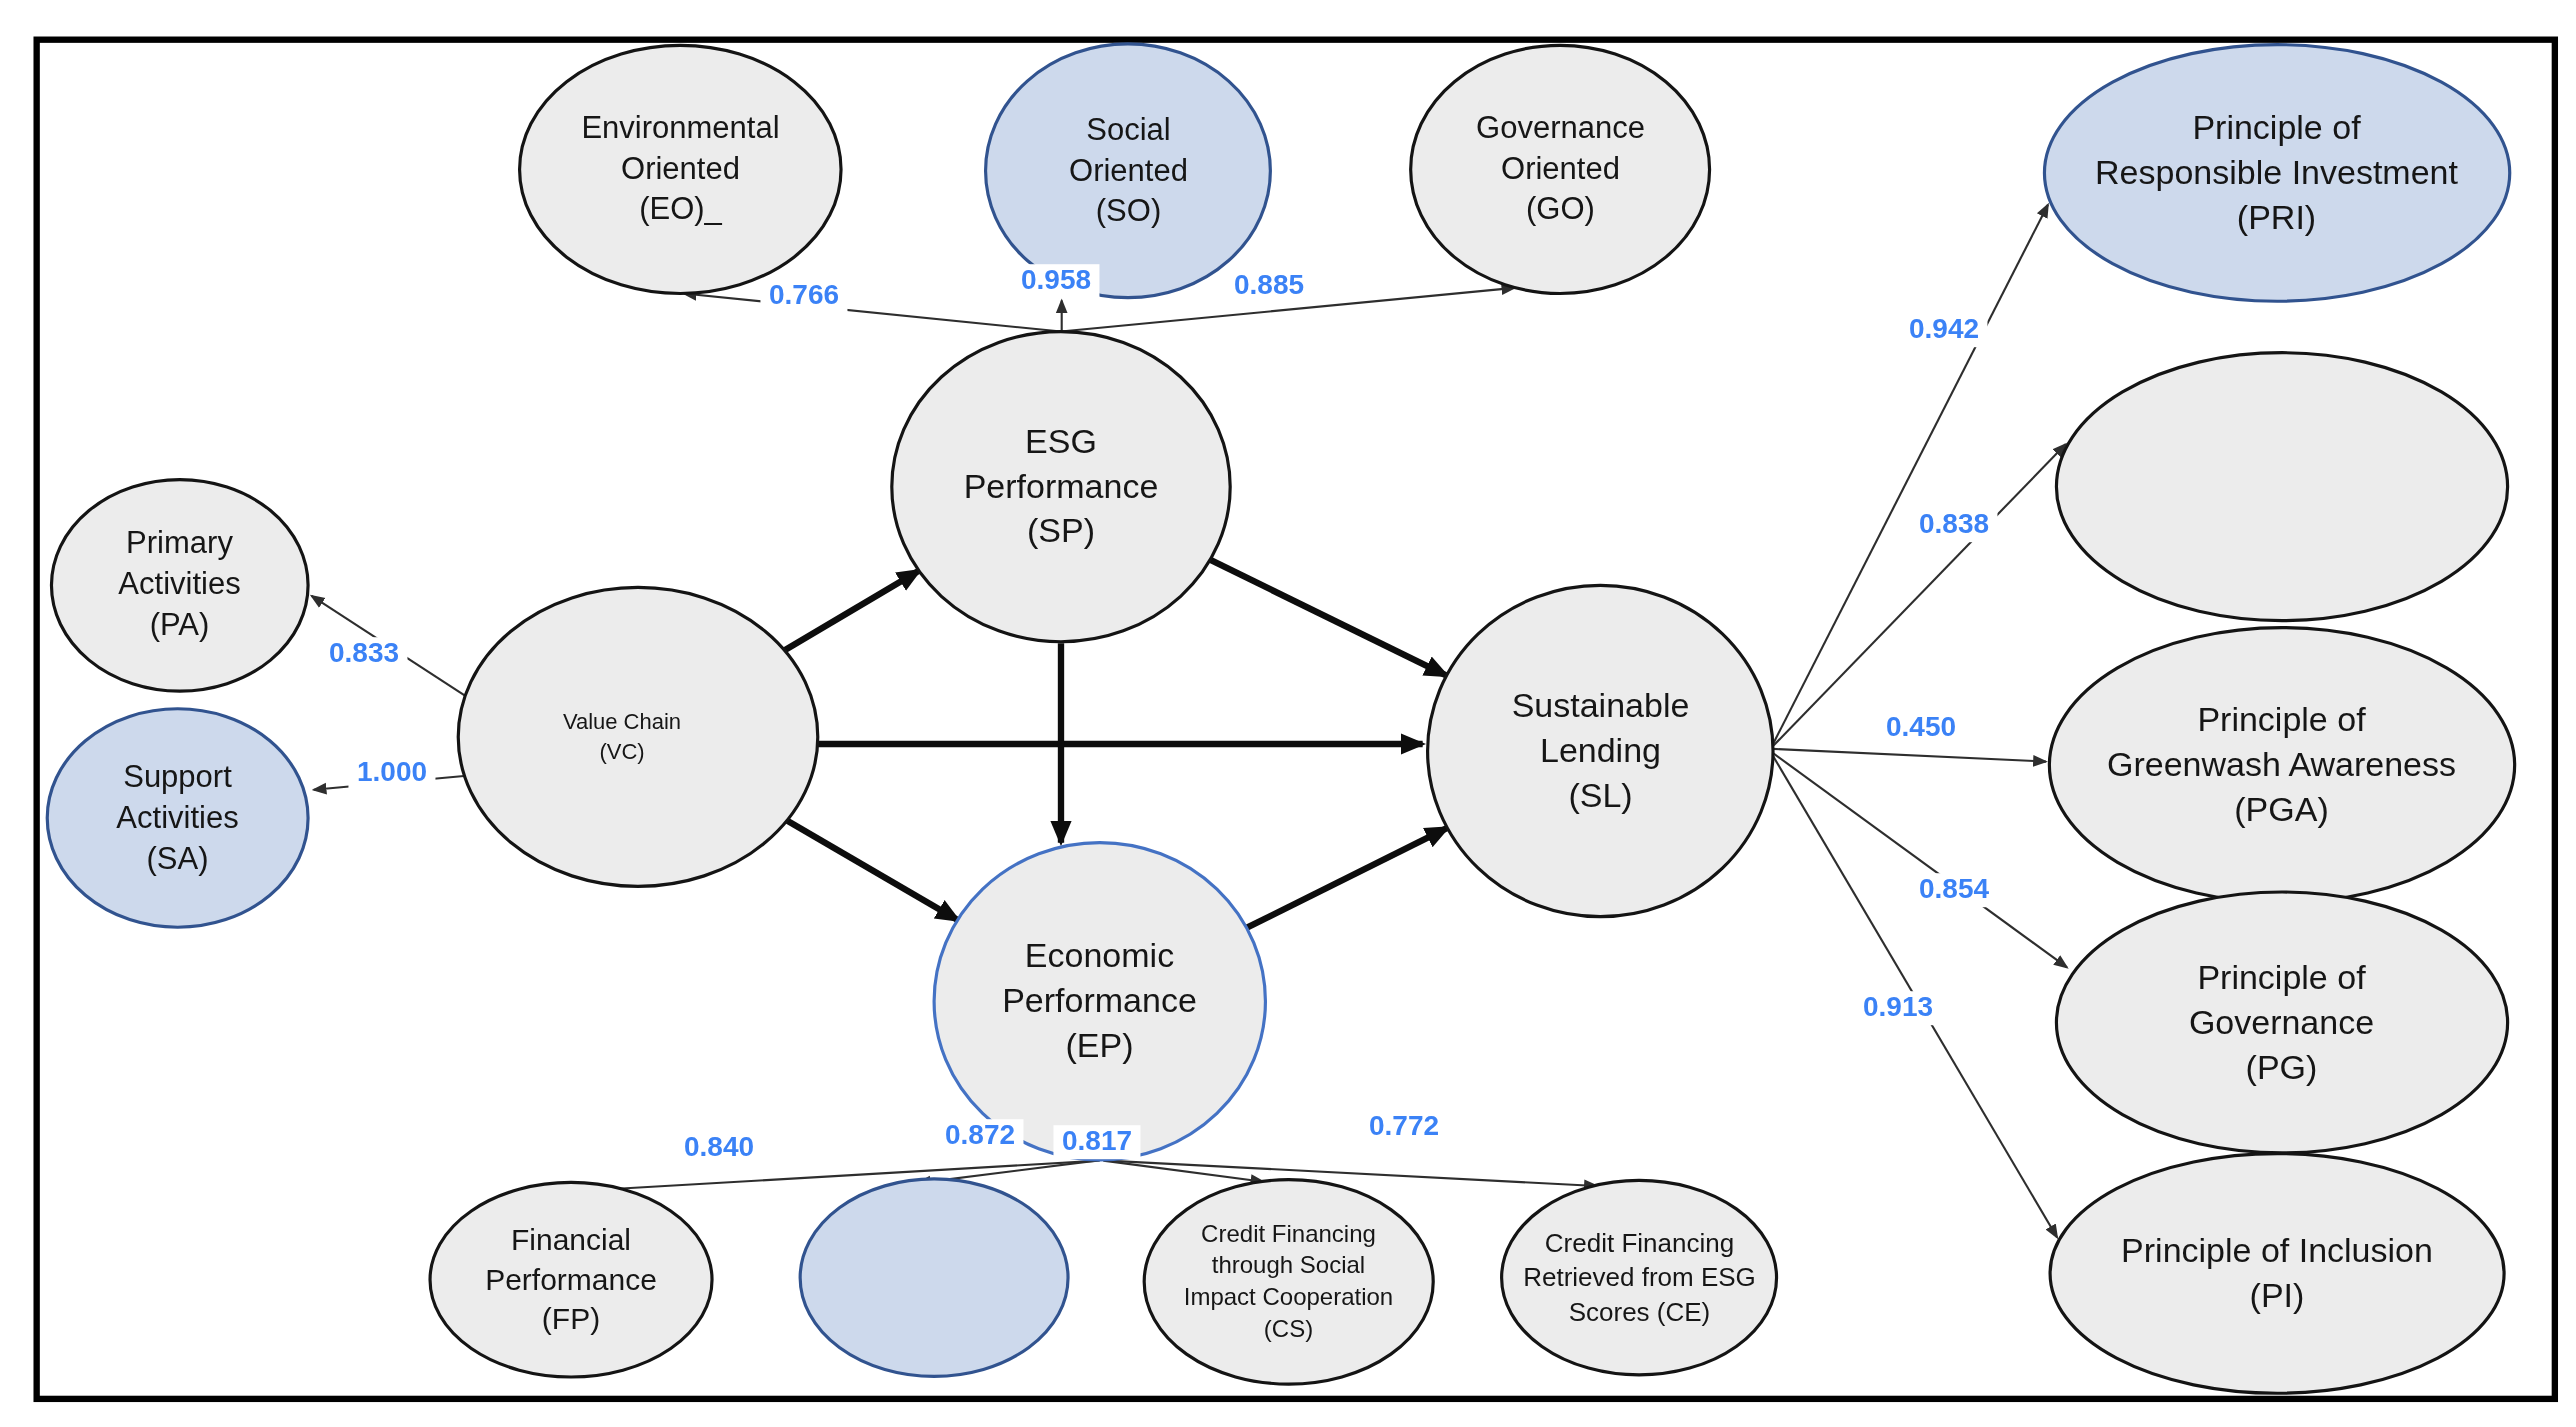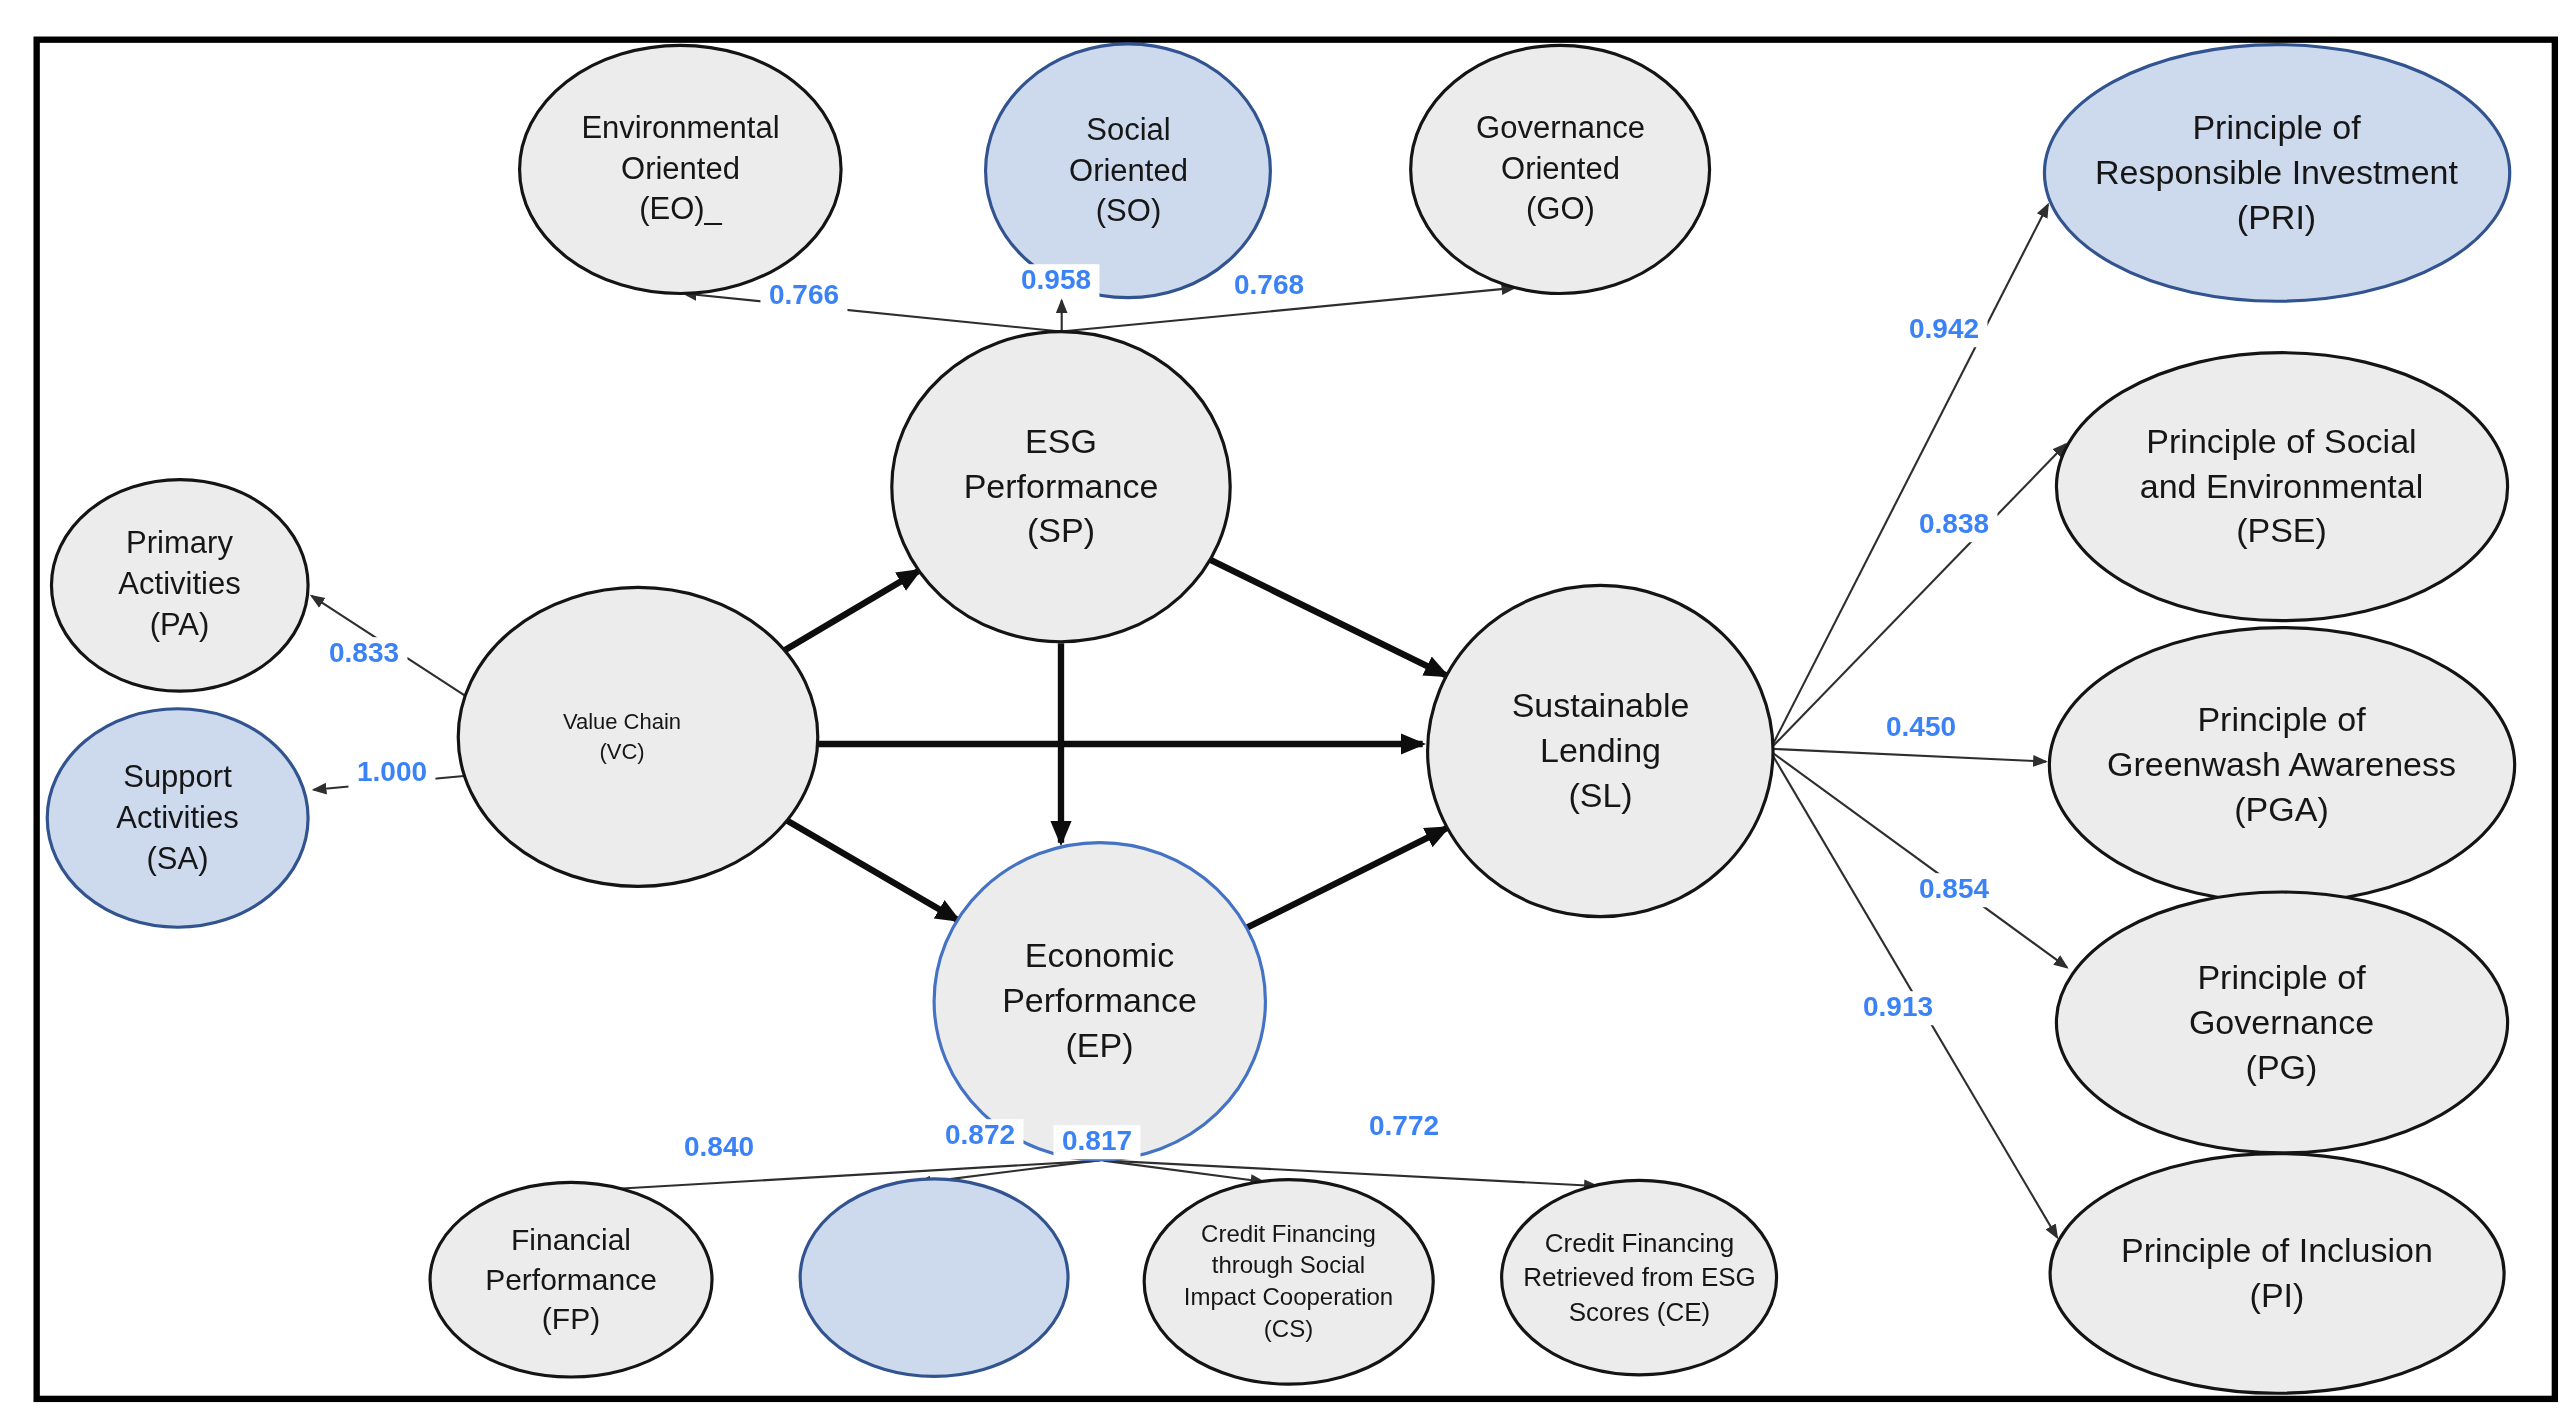--- a/index.html
+++ b/index.html
@@ -107,23 +107,20 @@
 (VC)</div>
   <div class="nlabel" style="left:934px;top:842px;width:331px;height:317px;font-size:34px;">Economic
 Performance
 (EP)</div>
   <div class="nlabel" style="left:1428px;top:585px;width:345px;height:331px;font-size:34px;">Sustainable
 Lending
 (SL)</div>
   <div class="nlabel" style="left:2044px;top:44px;width:465px;height:257px;font-size:34px;">Principle of
 Responsible Investment
 (PRI)</div>
-  <div class="nlabel" style="left:2056px;top:352px;width:451px;height:268px;font-size:34px;">Principle of Social
-and Environmental
-(PSE)</div>
   <div class="nlabel" style="left:2049px;top:627px;width:465px;height:275px;font-size:34px;">Principle of
 Greenwash Awareness
 (PGA)</div>
   <div class="nlabel" style="left:2056px;top:892px;width:451px;height:261px;font-size:34px;">Principle of
 Governance
 (PG)</div>
   <div class="nlabel" style="left:2050px;top:1153px;width:454px;height:240px;font-size:34px;">Principle of Inclusion
 (PI)</div>
   <div class="nlabel" style="left:430px;top:1182px;width:282px;height:195px;font-size:30px;">Financial
 Performance
@@ -131,21 +128,21 @@
   <div class="nlabel" style="left:1144px;top:1179px;width:289px;height:204px;font-size:24px;">Credit Financing
 through Social
 Impact Cooperation
 (CS)</div>
   <div class="nlabel" style="left:1502px;top:1180px;width:275px;height:195px;font-size:26px;">Credit Financing
 Retrieved from ESG
 Scores (CE)</div>
 
   <div class="coef" style="left:804px;top:296px;">0.766</div>
   <div class="coef" style="left:1056px;top:281px;">0.958</div>
-  <div class="coef" style="left:1269px;top:286px;">0.768</div>
+  <div class="coef" style="left:1269px;top:286px;">0.885</div>
   <div class="coef" style="left:364px;top:654px;">0.833</div>
   <div class="coef" style="left:392px;top:773px;">1.000</div>
   <div class="coef" style="left:1944px;top:330px;">0.942</div>
   <div class="coef" style="left:1954px;top:525px;">0.838</div>
   <div class="coef" style="left:1921px;top:728px;">0.450</div>
   <div class="coef" style="left:1954px;top:890px;">0.854</div>
   <div class="coef" style="left:1898px;top:1008px;">0.913</div>
   <div class="coef" style="left:719px;top:1148px;">0.840</div>
   <div class="coef" style="left:980px;top:1136px;">0.872</div>
   <div class="coef" style="left:1097px;top:1142px;">0.817</div>

